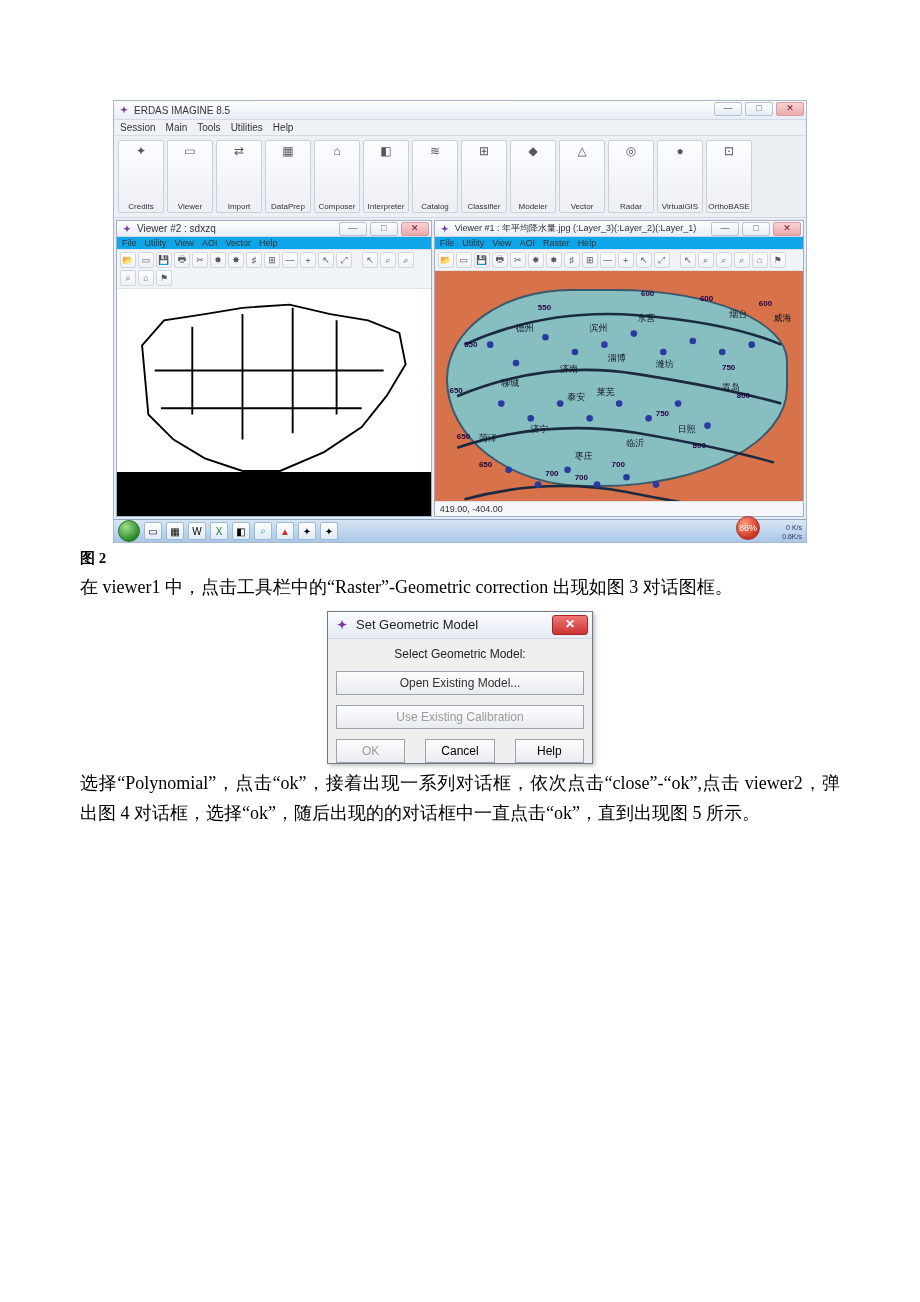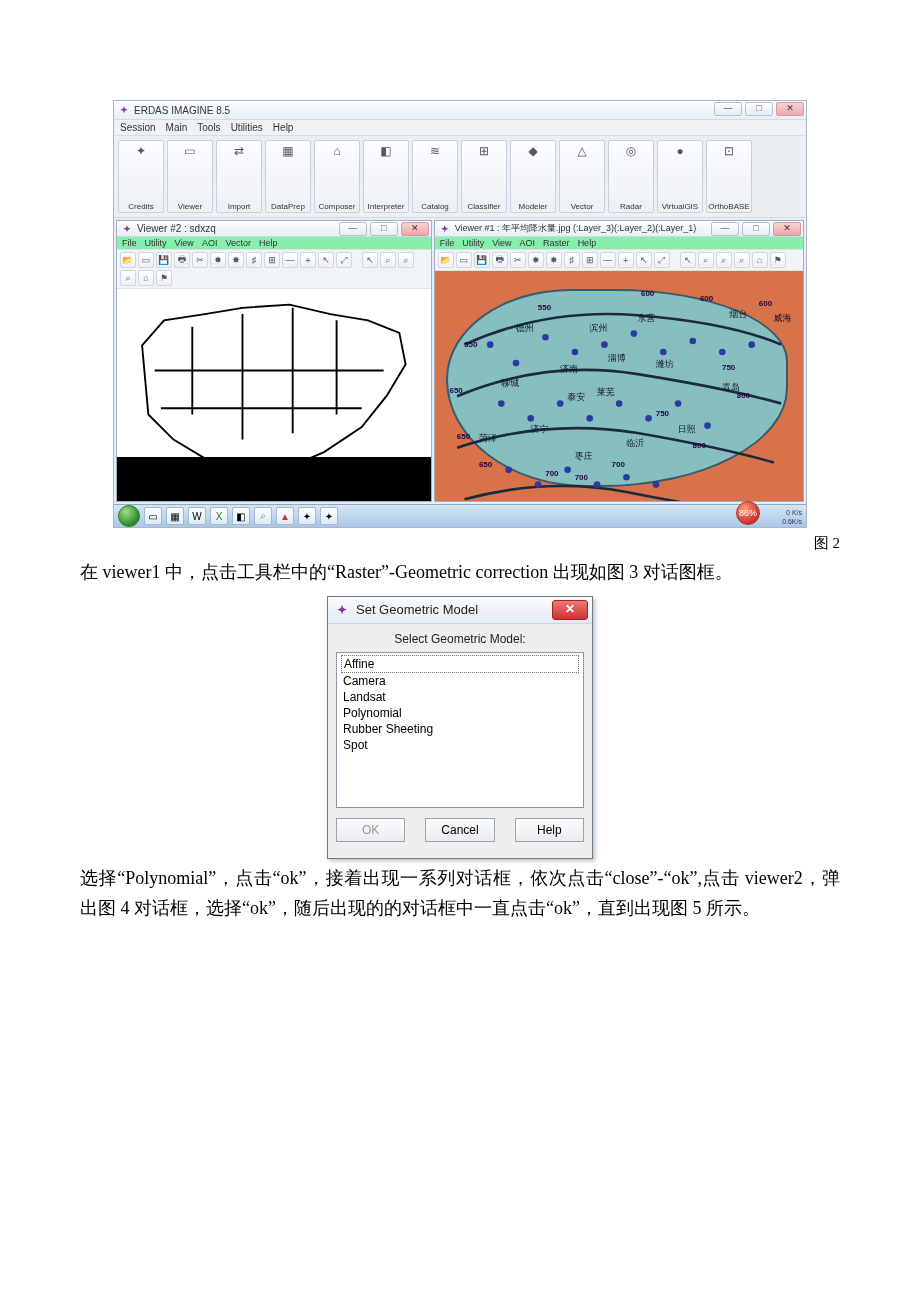--- a/index.html
+++ b/index.html
@@ -8,24 +8,25 @@
     background: #fff;
     font-family: "Segoe UI", Tahoma, Arial, sans-serif;
     font-size: 13px;
     color: #000;
     width: 920px;
   }
   .page {
     padding: 100px 80px 40px 80px;
   }
   .caption {
-    text-align: right;
+    text-align: left;
     font-family: "SimSun", serif;
     font-size: 15px;
     margin: 6px 0 4px 0;
+    font-weight: bold;
   }
   .para {
     font-family: "SimSun", "Times New Roman", serif;
     font-size: 18px;
     line-height: 1.7;
     text-align: justify;
     margin: 4px 0 8px 0;
   }
 
   
@@ -82,21 +83,21 @@
   .workarea {
     display:flex; gap:2px; padding:2px; background:#e9edf3;
   }
   .subwin {
     flex:1 1 50%;
     border:1px solid #9fb0c6;
     background:#fff;
     display:flex; flex-direction:column;
   }
   .subwin .titlebar{height:15px;}
-  .submenu{display:flex; gap:8px; font-size:9px; color:#333; padding:1px 5px; background:#86efac; border-bottom:1px solid #dde3ec;}
+  .submenu{display:flex; gap:8px; font-size:9px; color:#333; padding:1px 5px; background:#0ea5e9; border-bottom:1px solid #dde3ec;}
   .smalltool{
     display:flex; gap:2px; padding:2px 3px; background:#f0f3f8; border-bottom:1px solid #dde3ec; flex-wrap:wrap;
   }
   .sbtn{width:14px;height:14px;border:1px solid #d1d7e0;background:linear-gradient(#fff,#edf0f5);display:flex;align-items:center;justify-content:center;font-size:9px;color:#556;border-radius:2px;}
   .sbtn.sep{border:none;background:none;width:6px;}
 
   .canvas{flex:1; position:relative; overflow:hidden;}
   .canvas.white{background:#fff;}
   .canvas .blackbar{position:absolute;left:0;right:0;bottom:0;height:44px;background:#000;}
 
@@ -134,21 +135,21 @@
     display:flex; align-items:center; position:relative; padding:0 6px;
   }
   .dlg-title .ico{width:16px;height:16px;margin-right:6px;display:flex;align-items:center;justify-content:center;color:#7a3aa0;font-size:12px;font-weight:bold;}
   .dlg-title .ttl{font-size:13px;color:#222;}
   .dlg-close{
     position:absolute; right:4px; top:3px;
     width:34px; height:18px; border-radius:3px;
     background:linear-gradient(#e77,#c33);
     border:1px solid #a22; color:#fff; text-align:center; line-height:16px; font-weight:bold;
   }
-  .dlg-body{padding:6px 8px 16px 8px;}
+  .dlg-body{padding:6px 8px 0 8px;}
   .dlg-label{text-align:center; font-size:12px; color:#222; margin:2px 0 6px 0;}
   .listbox{
     height:150px; background:#fff; border:1px solid #8b97a6; padding:2px 4px;
     font-size:12px; color:#000; overflow:hidden;
   }
   .listbox div{padding:1px 2px;}
   .listbox .sel{border:1px dotted #777;}
   .wideb{
     display:block; width:100%; height:24px; margin-top:10px;
     border:1px solid #9aa3af; background:linear-gradient(#fdfdfe,#e8ebef);
@@ -410,20 +411,23 @@
                 <div class="mnum" style="left: 30%; top: 86%;">700</div>
                 <div class="mnum" style="left: 38%; top: 88%;">700</div>
                 <div class="mnum" style="left: 48%; top: 82%;">700</div>
                 <div class="mnum" style="left: 60%; top: 60%;">750</div>
                 <div class="mnum" style="left: 78%; top: 40%;">750</div>
                 <div class="mnum" style="left: 82%; top: 52%;">800</div>
                 <div class="mnum" style="left: 70%; top: 74%;">800</div>
               </div>
           </div>
         </div>
+        <div class="statusbar">
+          <span>419.00, -404.00</span>
+        </div>
       </div>
     </div>
 
     <div class="taskbar">
       <div class="startorb"></div>
       <div class="tkicon">▭</div>
       <div class="tkicon">▦</div>
       <div class="tkicon">W</div>
       <div class="tkicon" style="color:#2a7a2a;">X</div>
       <div class="tkicon">◧</div>
@@ -445,28 +449,22 @@
   <div class="para">在 viewer1 中，点击工具栏中的“Raster”-Geometric correction 出现如图 3 对话图框。</div>
 
   <div class="dialog">
     <div class="dlg-title">
       <span class="ico">✦</span>
       <span class="ttl">Set Geometric Model</span>
       <div class="dlg-close">✕</div>
     </div>
     <div class="dlg-body">
       <div class="dlg-label">Select Geometric Model:</div>
-      <div class="listbox" id="modellist">
-          <div class="sel">Affine</div>
-          <div>Camera</div>
-          <div>Landsat</div>
-          <div>Polynomial</div>
-          <div>Rubber Sheeting</div>
-          <div>Spot</div>
-        </div>
+      <button class="wideb">Open Existing Model...</button>
+      <button class="wideb disabled">Use Existing Calibration</button>
       <div class="btnrow">
         <button class="disabled">OK</button>
         <button>Cancel</button>
         <button>Help</button>
       </div>
     </div>
   </div>
 
 
   <div class="para">选择“Polynomial”，点击“ok”，接着出现一系列对话框，依次点击“close”-“ok”,点击 viewer2，弹出图 4 对话框，选择“ok”，随后出现的的对话框中一直点击“ok”，直到出现图 5 所示。</div>

